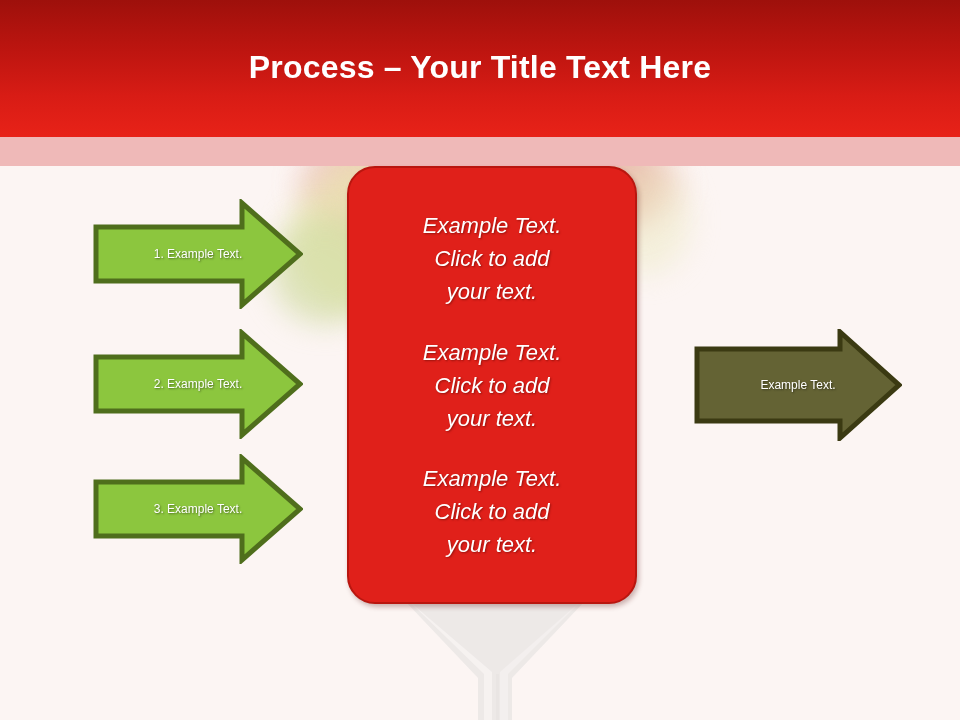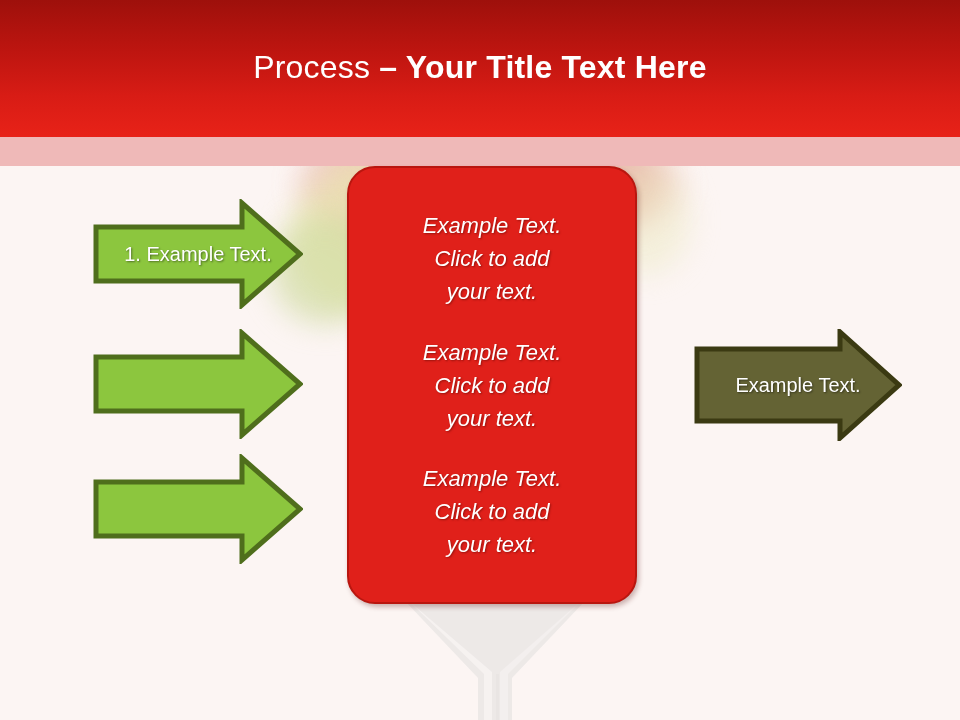--- a/index.html
+++ b/index.html
@@ -64,21 +64,21 @@
     left: 0;
     top: 47px;
     width: 960px;
     text-align: center;
     color: #FFFFFF;
     font-size: 32px;
     line-height: 40px;
     letter-spacing: .2px;
     white-space: nowrap;
   }
-  .title .t-bold { font-weight: normal; }
+  .title .t-bold { font-weight: bold; }
   .title .t-rest { font-weight: bold; }
 
   .pink-band {
     position: absolute;
     left: 0; top: 137px;
     width: 960px;
     height: 29px;
     background: #EFB9B8;
   }
 
@@ -86,21 +86,21 @@
   .arrow {
     position: absolute;
   }
   .arrow svg { display: block; }
   .arrow .arrow-label {
     position: absolute;
     left: 0;
     width: 100%;
     text-align: center;
     color: #FFFFFF;
-    font-size: 20px;
+    font-size: 12px;
     line-height: 20px;
     text-shadow: 1px 1px 2px rgba(0,0,0,.45);
     pointer-events: none;
     white-space: nowrap;
   }
 
   
   .arrow-green { width: 210px; height: 110px; }
   .arrow-green .arrow-label { top: 45px; padding-right: 58px; }
 
@@ -173,26 +173,28 @@
     <svg width="210" height="110" viewBox="0 0 210 110">
       <path d="M3 28 L149 28 L149 4 L207 55 L149 106 L149 82 L3 82 Z" fill="#8CC63E" stroke="#4F6E1C" stroke-width="5" stroke-linejoin="miter"></path>
     </svg>
     <div class="arrow-label">1. Example Text.</div>
   </div>
 
   <div class="arrow arrow-green" id="arrow-2">
     <svg width="210" height="110" viewBox="0 0 210 110">
       <path d="M3 28 L149 28 L149 4 L207 55 L149 106 L149 82 L3 82 Z" fill="#8CC63E" stroke="#4F6E1C" stroke-width="5" stroke-linejoin="miter"></path>
     </svg>
+    <div class="arrow-label">2. Example Text.</div>
   </div>
 
   <div class="arrow arrow-green" id="arrow-3">
     <svg width="210" height="110" viewBox="0 0 210 110">
       <path d="M3 28 L149 28 L149 4 L207 55 L149 106 L149 82 L3 82 Z" fill="#8CC63E" stroke="#4F6E1C" stroke-width="5" stroke-linejoin="miter"></path>
     </svg>
+    <div class="arrow-label">3. Example Text.</div>
   </div>
 
   <div class="arrow arrow-olive" id="arrow-4">
     <svg width="208" height="112" viewBox="0 0 208 112">
       <path d="M3 20 L146 20 L146 3 L205 56 L146 109 L146 92 L3 92 Z" fill="#646334" stroke="#3B3A12" stroke-width="5" stroke-linejoin="miter"></path>
     </svg>
     <div class="arrow-label">Example Text.</div>
   </div>
 
   <div class="red-panel" style="background: rgb(224, 32, 26); border-color: rgb(185, 22, 15);">

